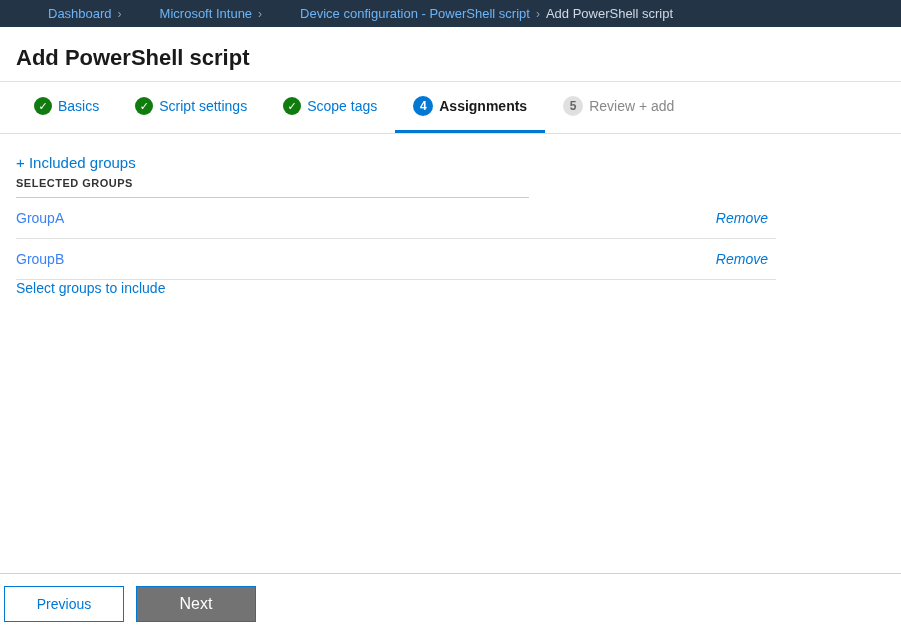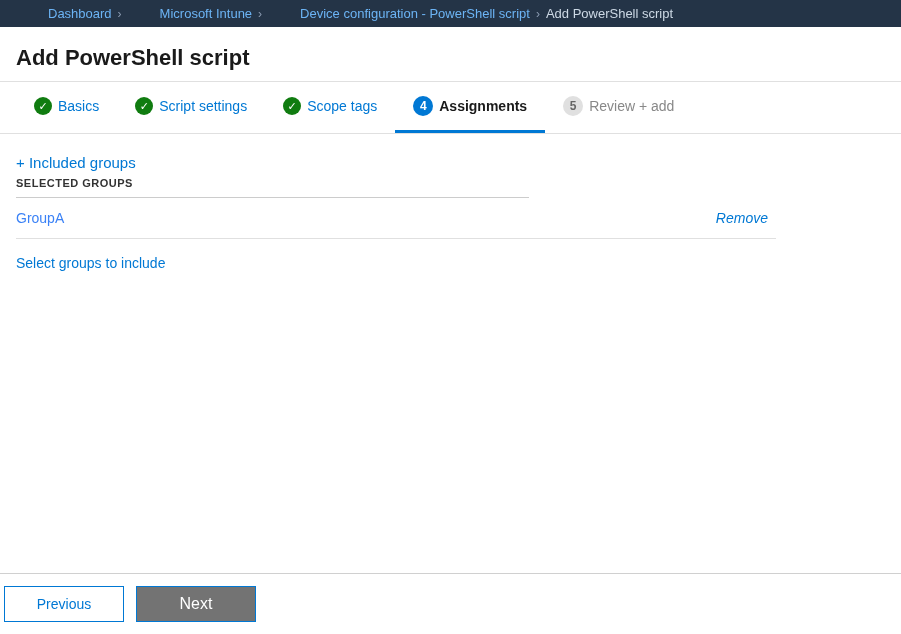--- a/index.html
+++ b/index.html
@@ -150,21 +150,20 @@
       cursor: pointer;
       text-align: right;
       padding-right: 0;
       font-style: italic;
     }
 
     .select-groups-link {
       color: #0078d4;
       cursor: pointer;
       font-size: 14px;
-      margin-top: 16px;
       display: inline-block;
     }
 
     
     .footer-area {
       position: fixed;
       bottom: 0;
       left: 0;
       width: 901px;
       border-top: 1px solid #d0d0d0;
@@ -247,20 +246,24 @@
       <tr>
         <td class="col-header">SELECTED GROUPS</td>
         <td></td>
       </tr>
     </thead>
     <tbody>
       <tr class="group-row">
         <td class="group-name">GroupA</td>
         <td class="remove-btn">Remove</td>
       </tr>
+      <tr class="group-row">
+        <td class="group-name">GroupB</td>
+        <td class="remove-btn">Remove</td>
+      </tr>
     </tbody>
   </table>
 
   <a class="select-groups-link">Select groups to include</a>
 
 </div>
 
 <div class="footer-area">
   <button class="btn-previous">Previous</button>
   <button class="btn-next">Next</button>

